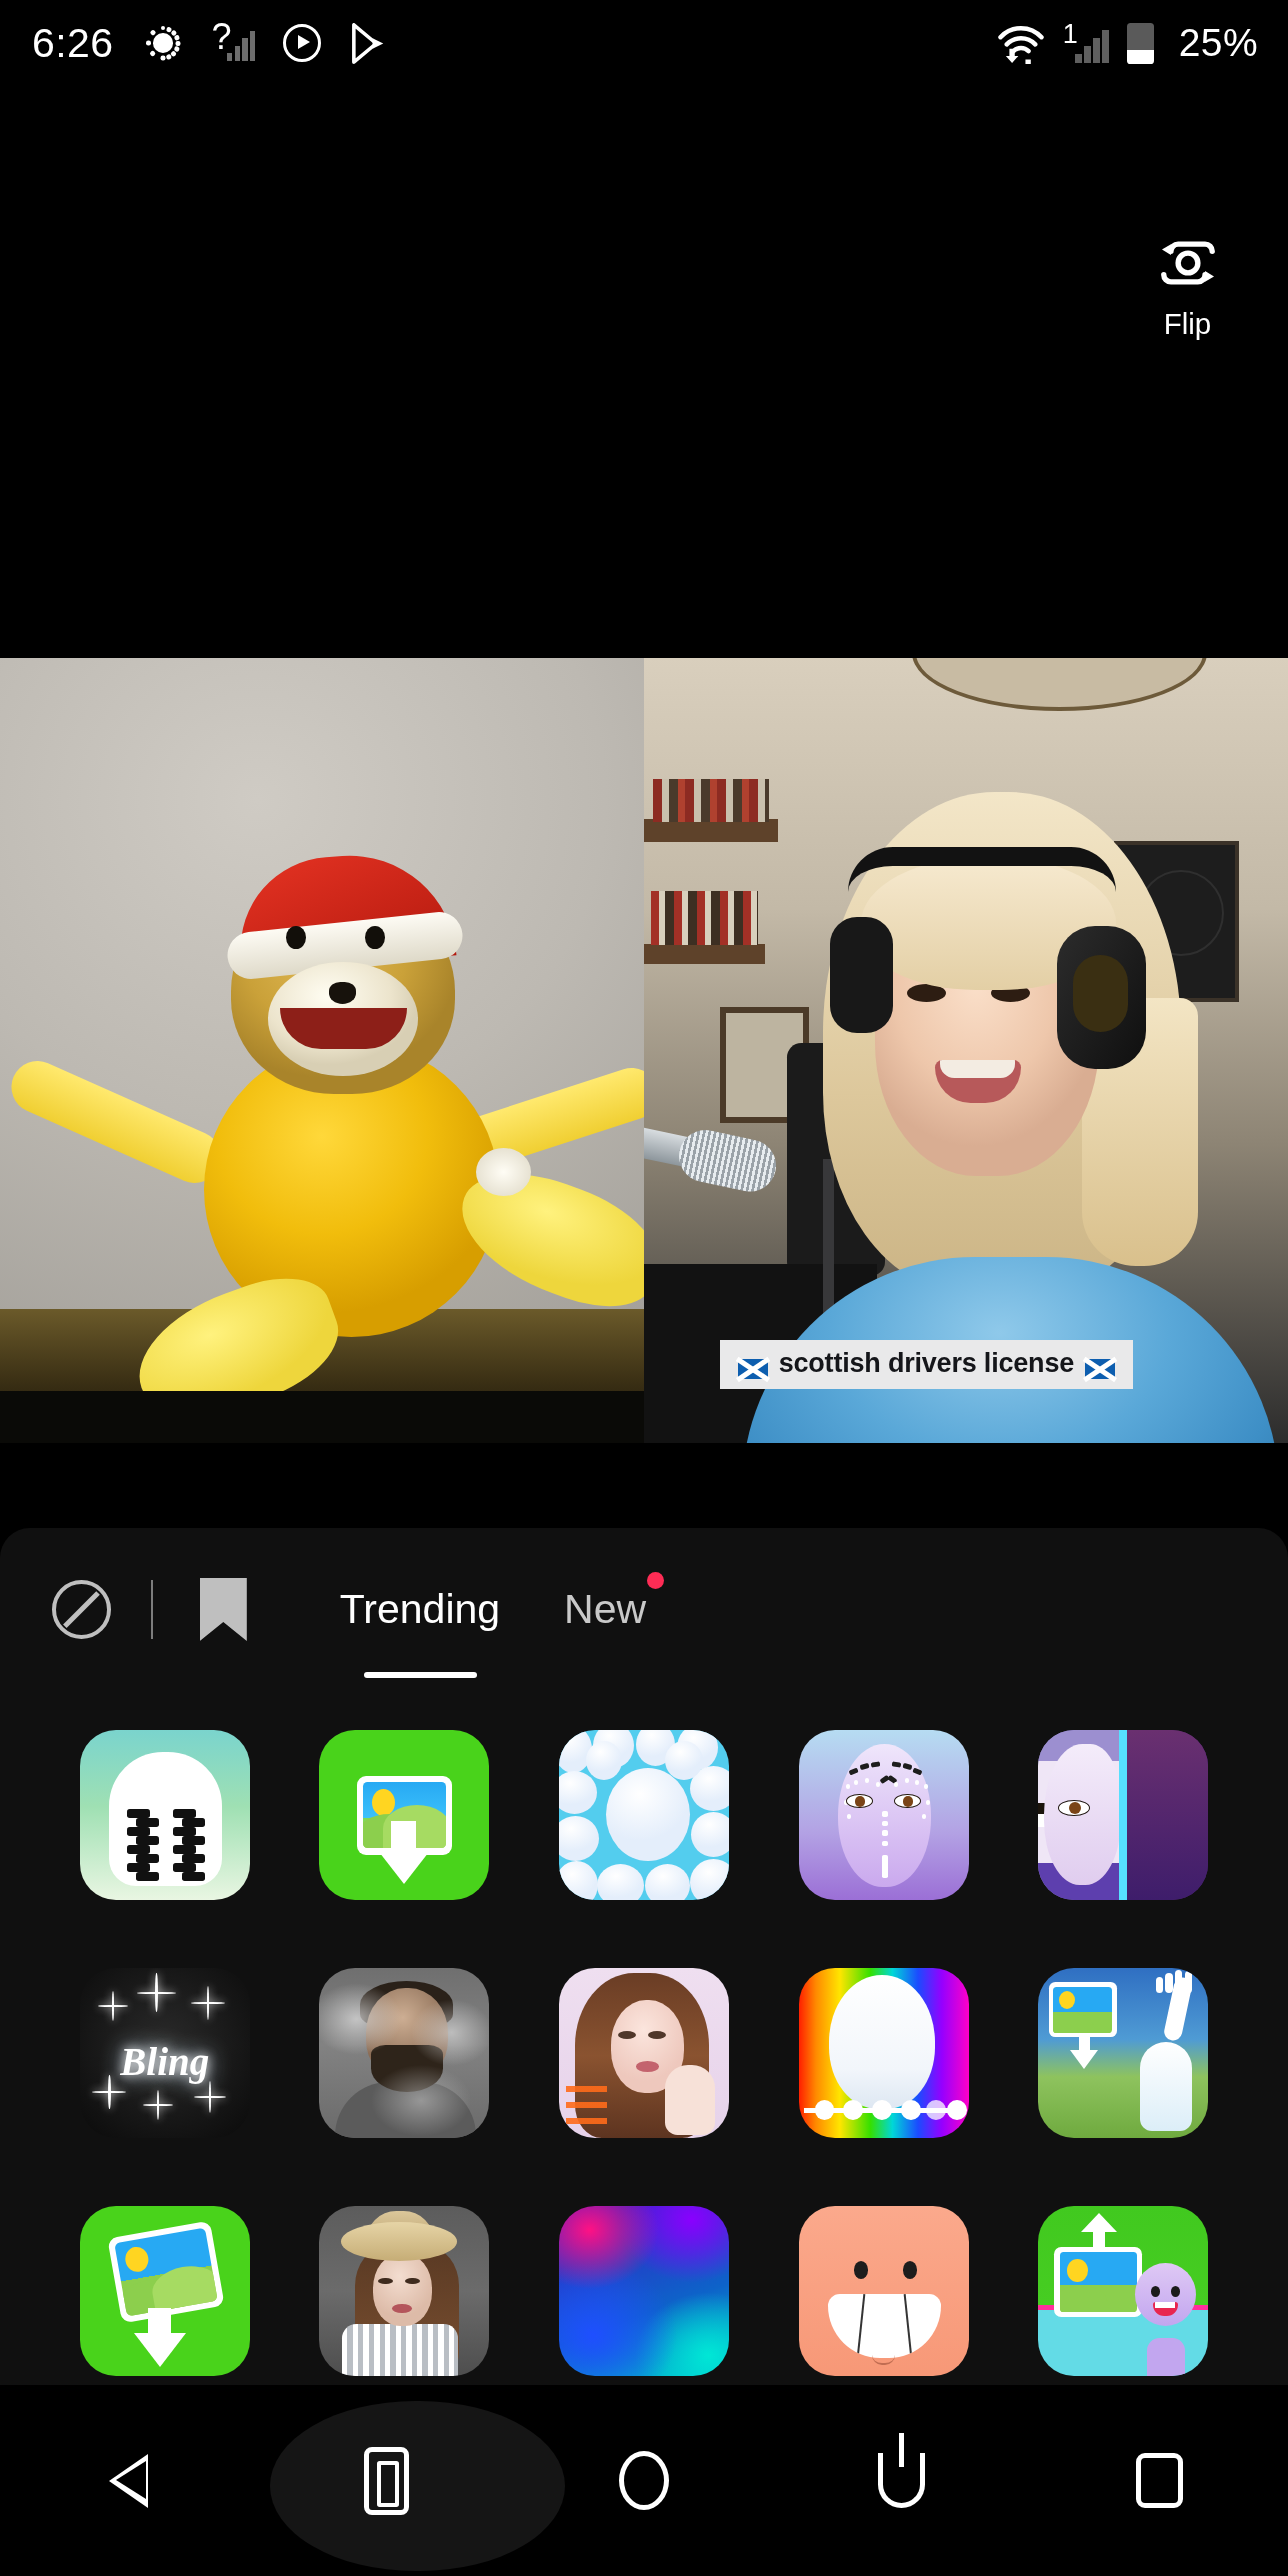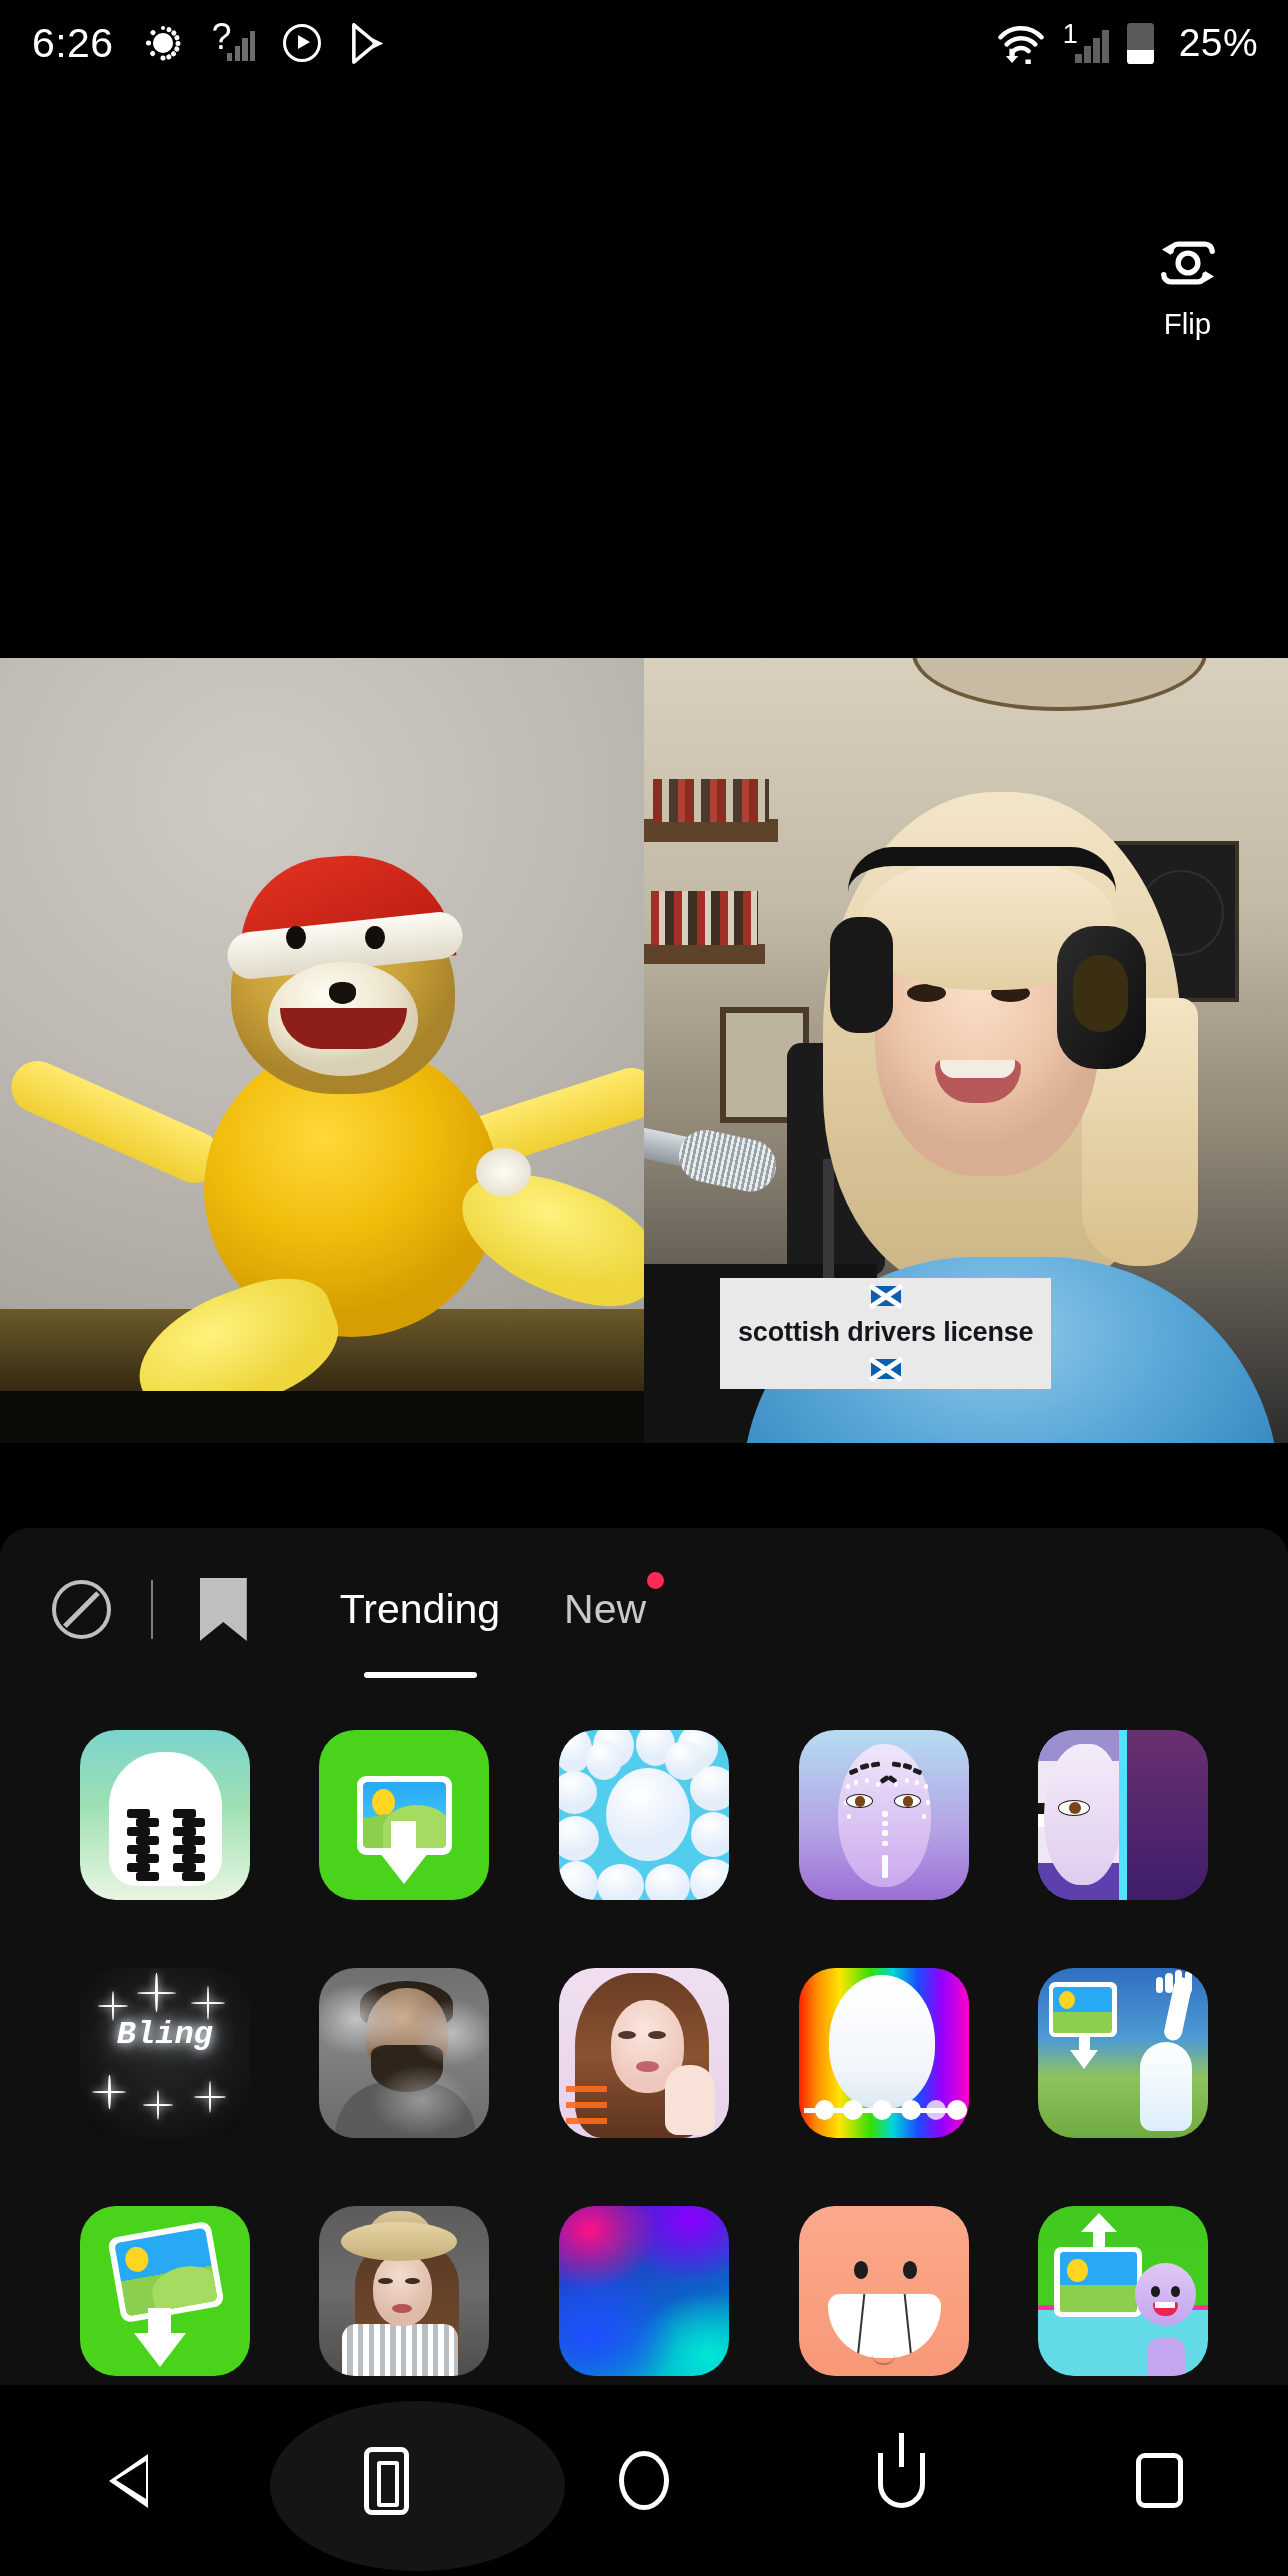--- a/index.html
+++ b/index.html
@@ -165,21 +165,21 @@
      border-radius:233px 233px 0 0;}
   .mic { position:absolute; left:-98px; top:465px; width:233px; height:48px; transform:rotate(12deg);}
   .mic .stick { position:absolute; left:0; top:9px; width:148px; height:30px;
      background:linear-gradient(180deg,#d8dde0,#8d969c); border-radius:5.4px;}
   .mic .headm { position:absolute; left:134px; top:-1.8px; width:98px; height:52px;
      background:repeating-linear-gradient(90deg,#e7ecef 0 2.7px,#9aa2a8 2.7px 5.4px);
      border-radius:27px;}
   .micstand { position:absolute; left:179px; top:501px; width:10.7px; height:286px; background:#38383a;}
 
   .caption { position:absolute; left:76px; bottom:54px; background:#e9e9ea;
-     padding:8px 18px 9.8px; display:flex; align-items:center; gap:10.7px;flex-direction:column; }
+     padding:8px 18px 9.8px; display:flex; align-items:flex-end; gap:10.7px; }
   .caption span { color:#15161a; font-size:27px; font-weight:700; letter-spacing:-0.2px; }
   .sflag { width:30px; height:20.6px; position:relative; background:#0d5eaf; display:inline-block;}
   .sflag::before,.sflag::after{content:""; position:absolute; left:-3.6px; top:8.5px; width:38px;height:4.5px;
      background:#fff; }
   .sflag::before{transform:rotate(34deg);} .sflag::after{transform:rotate(-34deg);}
 
   
   .panel { position:absolute; left:0; top:1442px; width:1288px; height:945px;
      background:rgba(20,20,20,.78); border-radius:30px 30px 0 0; z-index:30; }
   .panel-solid { position:absolute; left:0; top:1601px; width:1288px; height:785px; background:#000; }
@@ -266,22 +266,22 @@
   .t-split .rface{position:absolute; left:5.4px; top:14.3px; width:77px; height:141px;
      background:linear-gradient(180deg,#f4ecfa,#e0cdef); border-radius:50% 40% 46% 46%;}
   .t-split .reye{position:absolute; left:19.7px; top:70px; width:32px;height:16px;background:#fff;
      border:1.8px solid #1e1510; border-radius:50%;}
   .t-split .reye::after{content:"";position:absolute;left:9.8px;top:0.9px;width:12.5px;height:12.5px;
      background:#7a4417;border-radius:50%;}
   .t-split .line{position:absolute; left:81px; top:0; width:8px; height:170px; background:#56e0ff;}
 
   
   .t-bling { background:radial-gradient(70% 70% at 50% 45%,#2a2a2a 0%, #0c0c0c 100%); }
-  .t-bling .txt { position:absolute; left:0; top:48px; width:170px; text-align:center; color:#fff;
-     font-family:Liberation Mono, monospace; font-style:italic; font-size:32px; font-weight:700;
+  .t-bling .txt { position:absolute; left:0; top:71px; width:170px; text-align:center; color:#fff;
+     font-family:Liberation Serif, serif; font-style:italic; font-size:39px; font-weight:700;
      text-shadow:0 0 10.7px #fff, 0 0 23px #cfe7ff; }
   .star { position:absolute; }
   .star::before,.star::after{content:""; position:absolute; background:#fff; border-radius:50%;
      box-shadow:0 0 8px #fff;}
   .star::before{ left:50%; top:0; width:2.7px; height:100%; margin-left:-1.3px; }
   .star::after { top:50%; left:0; height:2.7px; width:100%; margin-top:-1.3px; }
 
   
   .t-man { background:linear-gradient(180deg,#6f6f6f 0%, #828282 45%, #6a6a6a 100%);}
   .t-man .h { position:absolute; left:47px; top:19.7px; width:82px; height:93px;

